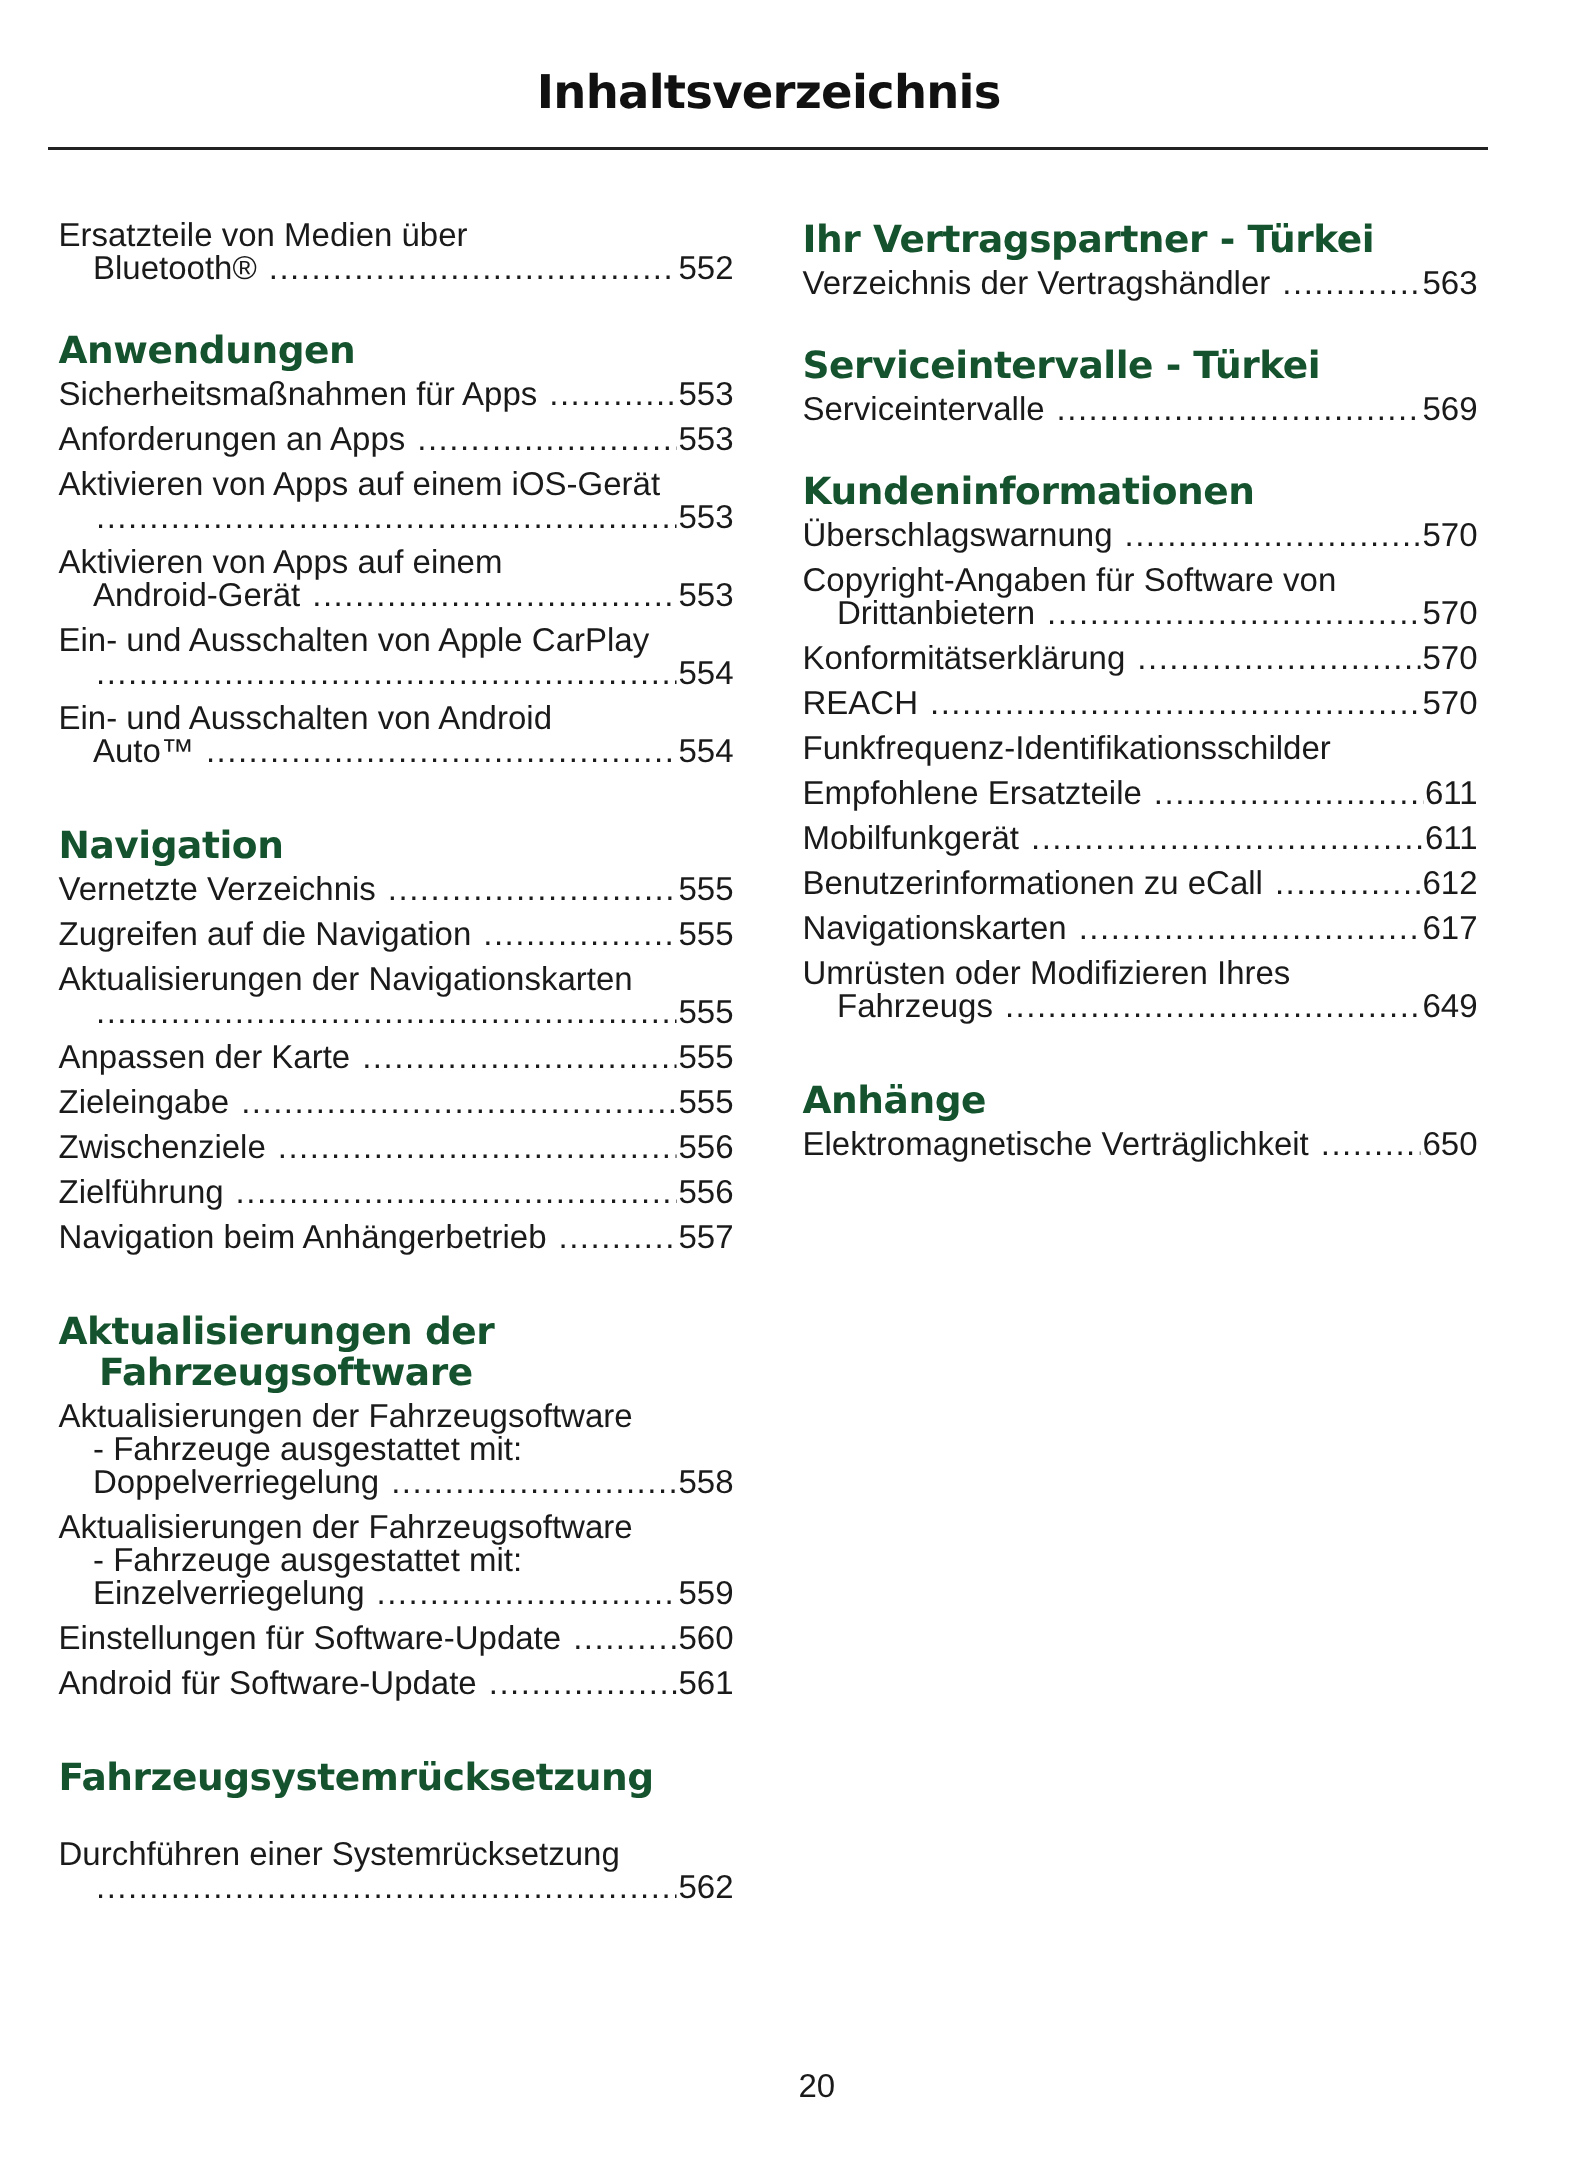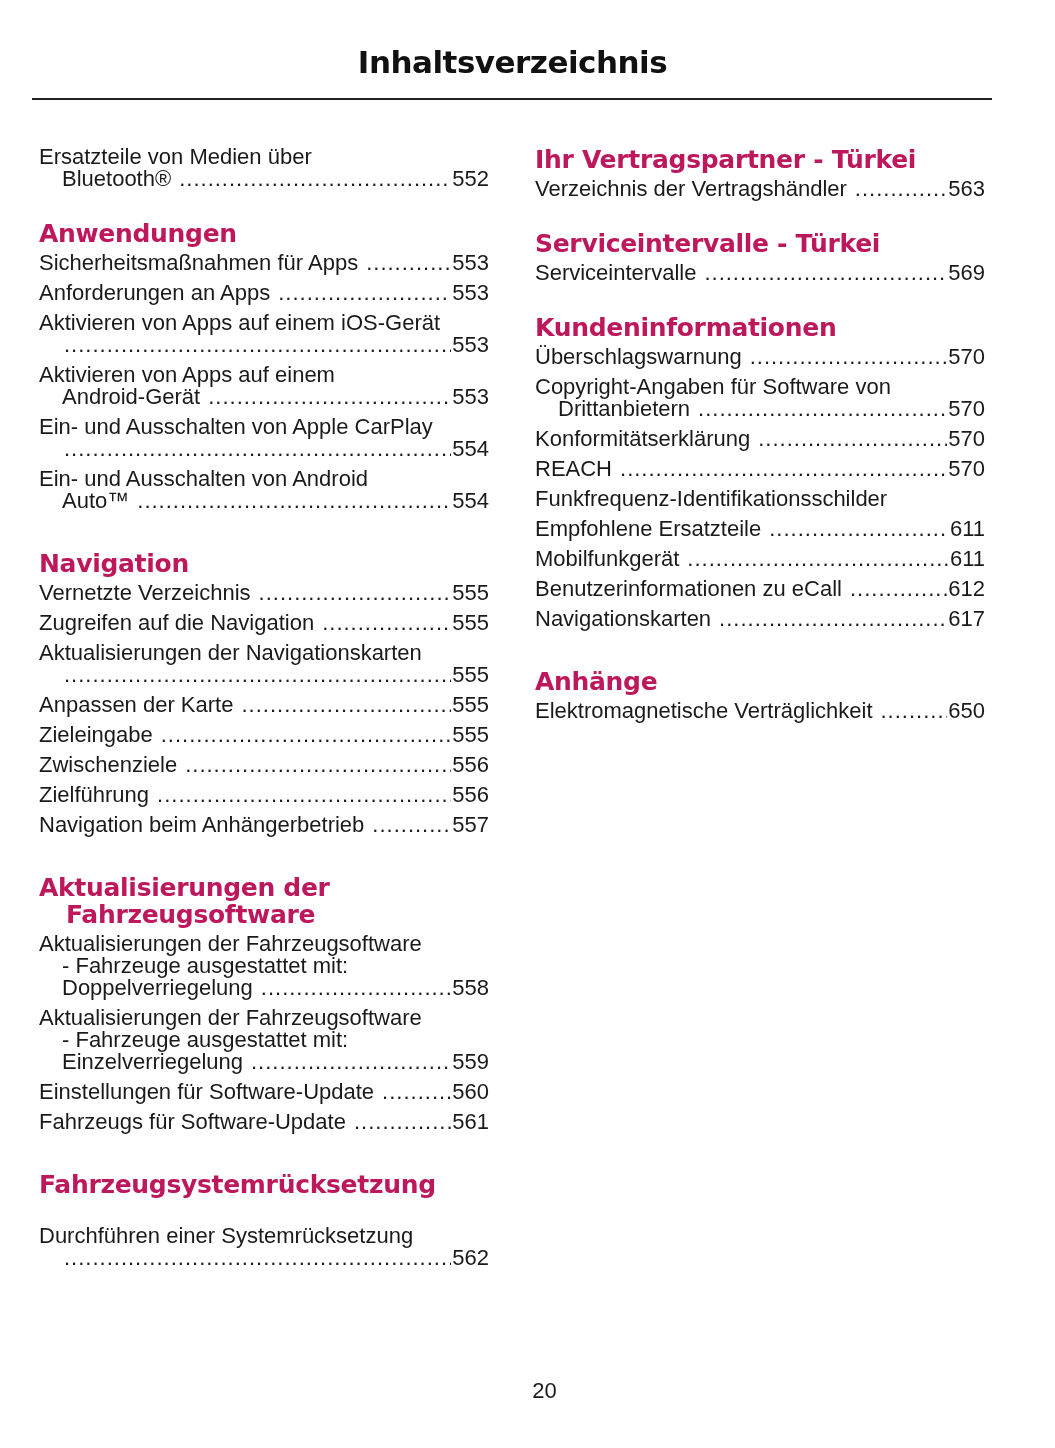--- a/index.html
+++ b/index.html
@@ -14,21 +14,21 @@
   }
   .rule {
     position: absolute; left: 32px; top: 98px; width: 960px; height: 0;
     border-top: 2px solid #222;
   }
   .col { position: absolute; top: 146px; width: 450px; }
   .col.left { left: 39px; }
   .col.right { left: 535px; }
   .heading {
     font-family: "DejaVu Sans", sans-serif; font-weight: bold; font-size: 25px;
-    line-height: 27px; color: #be185d; letter-spacing: -0.3px; margin: 0 0 5px 0;
+    line-height: 27px; color: #14532d; letter-spacing: -0.3px; margin: 0 0 5px 0;
   }
   .heading .cont { display: block; padding-left: 27px; }
   .entry {
     font-size: 22px; line-height: 22px; margin-bottom: 8px; color: #1a1a1a;
   }
   .entry .line { display: block; white-space: nowrap; }
   .entry .last { display: flex; align-items: baseline; white-space: nowrap; }
   .entry .indent { padding-left: 23px; }
   .entry .dots {
     flex: 1; overflow: hidden; margin: 0 1px 0 8px; letter-spacing: 1px;
@@ -189,21 +189,21 @@
     </div>
     <div class="entry">
       <div class="last">
         <span>Einstellungen für Software-Update</span>
         <span class="dots"></span>
         <span class="page">560</span>
       </div>
     </div>
     <div class="entry">
       <div class="last">
-        <span>Fahrzeugs für Software-Update</span>
+        <span>Android für Software-Update</span>
         <span class="dots"></span>
         <span class="page">561</span>
       </div>
     </div>
     <div class="gap-m"></div>
     <div class="heading"><span>Fahrzeugsystemrücksetzung</span></div>
     <div class="gap-s"></div>
     <div class="entry">
       <span class="line">Durchführen einer Systemrücksetzung</span>
       <div class="last indent">
@@ -284,20 +284,28 @@
         <span>Benutzerinformationen zu eCall</span>
         <span class="dots"></span>
         <span class="page">612</span>
       </div>
     </div>
     <div class="entry">
       <div class="last">
         <span>Navigationskarten</span>
         <span class="dots"></span>
         <span class="page">617</span>
+      </div>
+    </div>
+    <div class="entry">
+      <span class="line">Umrüsten oder Modifizieren Ihres</span>
+      <div class="last indent">
+        <span>Fahrzeugs</span>
+        <span class="dots"></span>
+        <span class="page">649</span>
       </div>
     </div>
     <div class="gap-m"></div>
     <div class="heading"><span>Anhänge</span></div>
     <div class="entry">
       <div class="last">
         <span>Elektromagnetische Verträglichkeit</span>
         <span class="dots"></span>
         <span class="page">650</span>
       </div>

